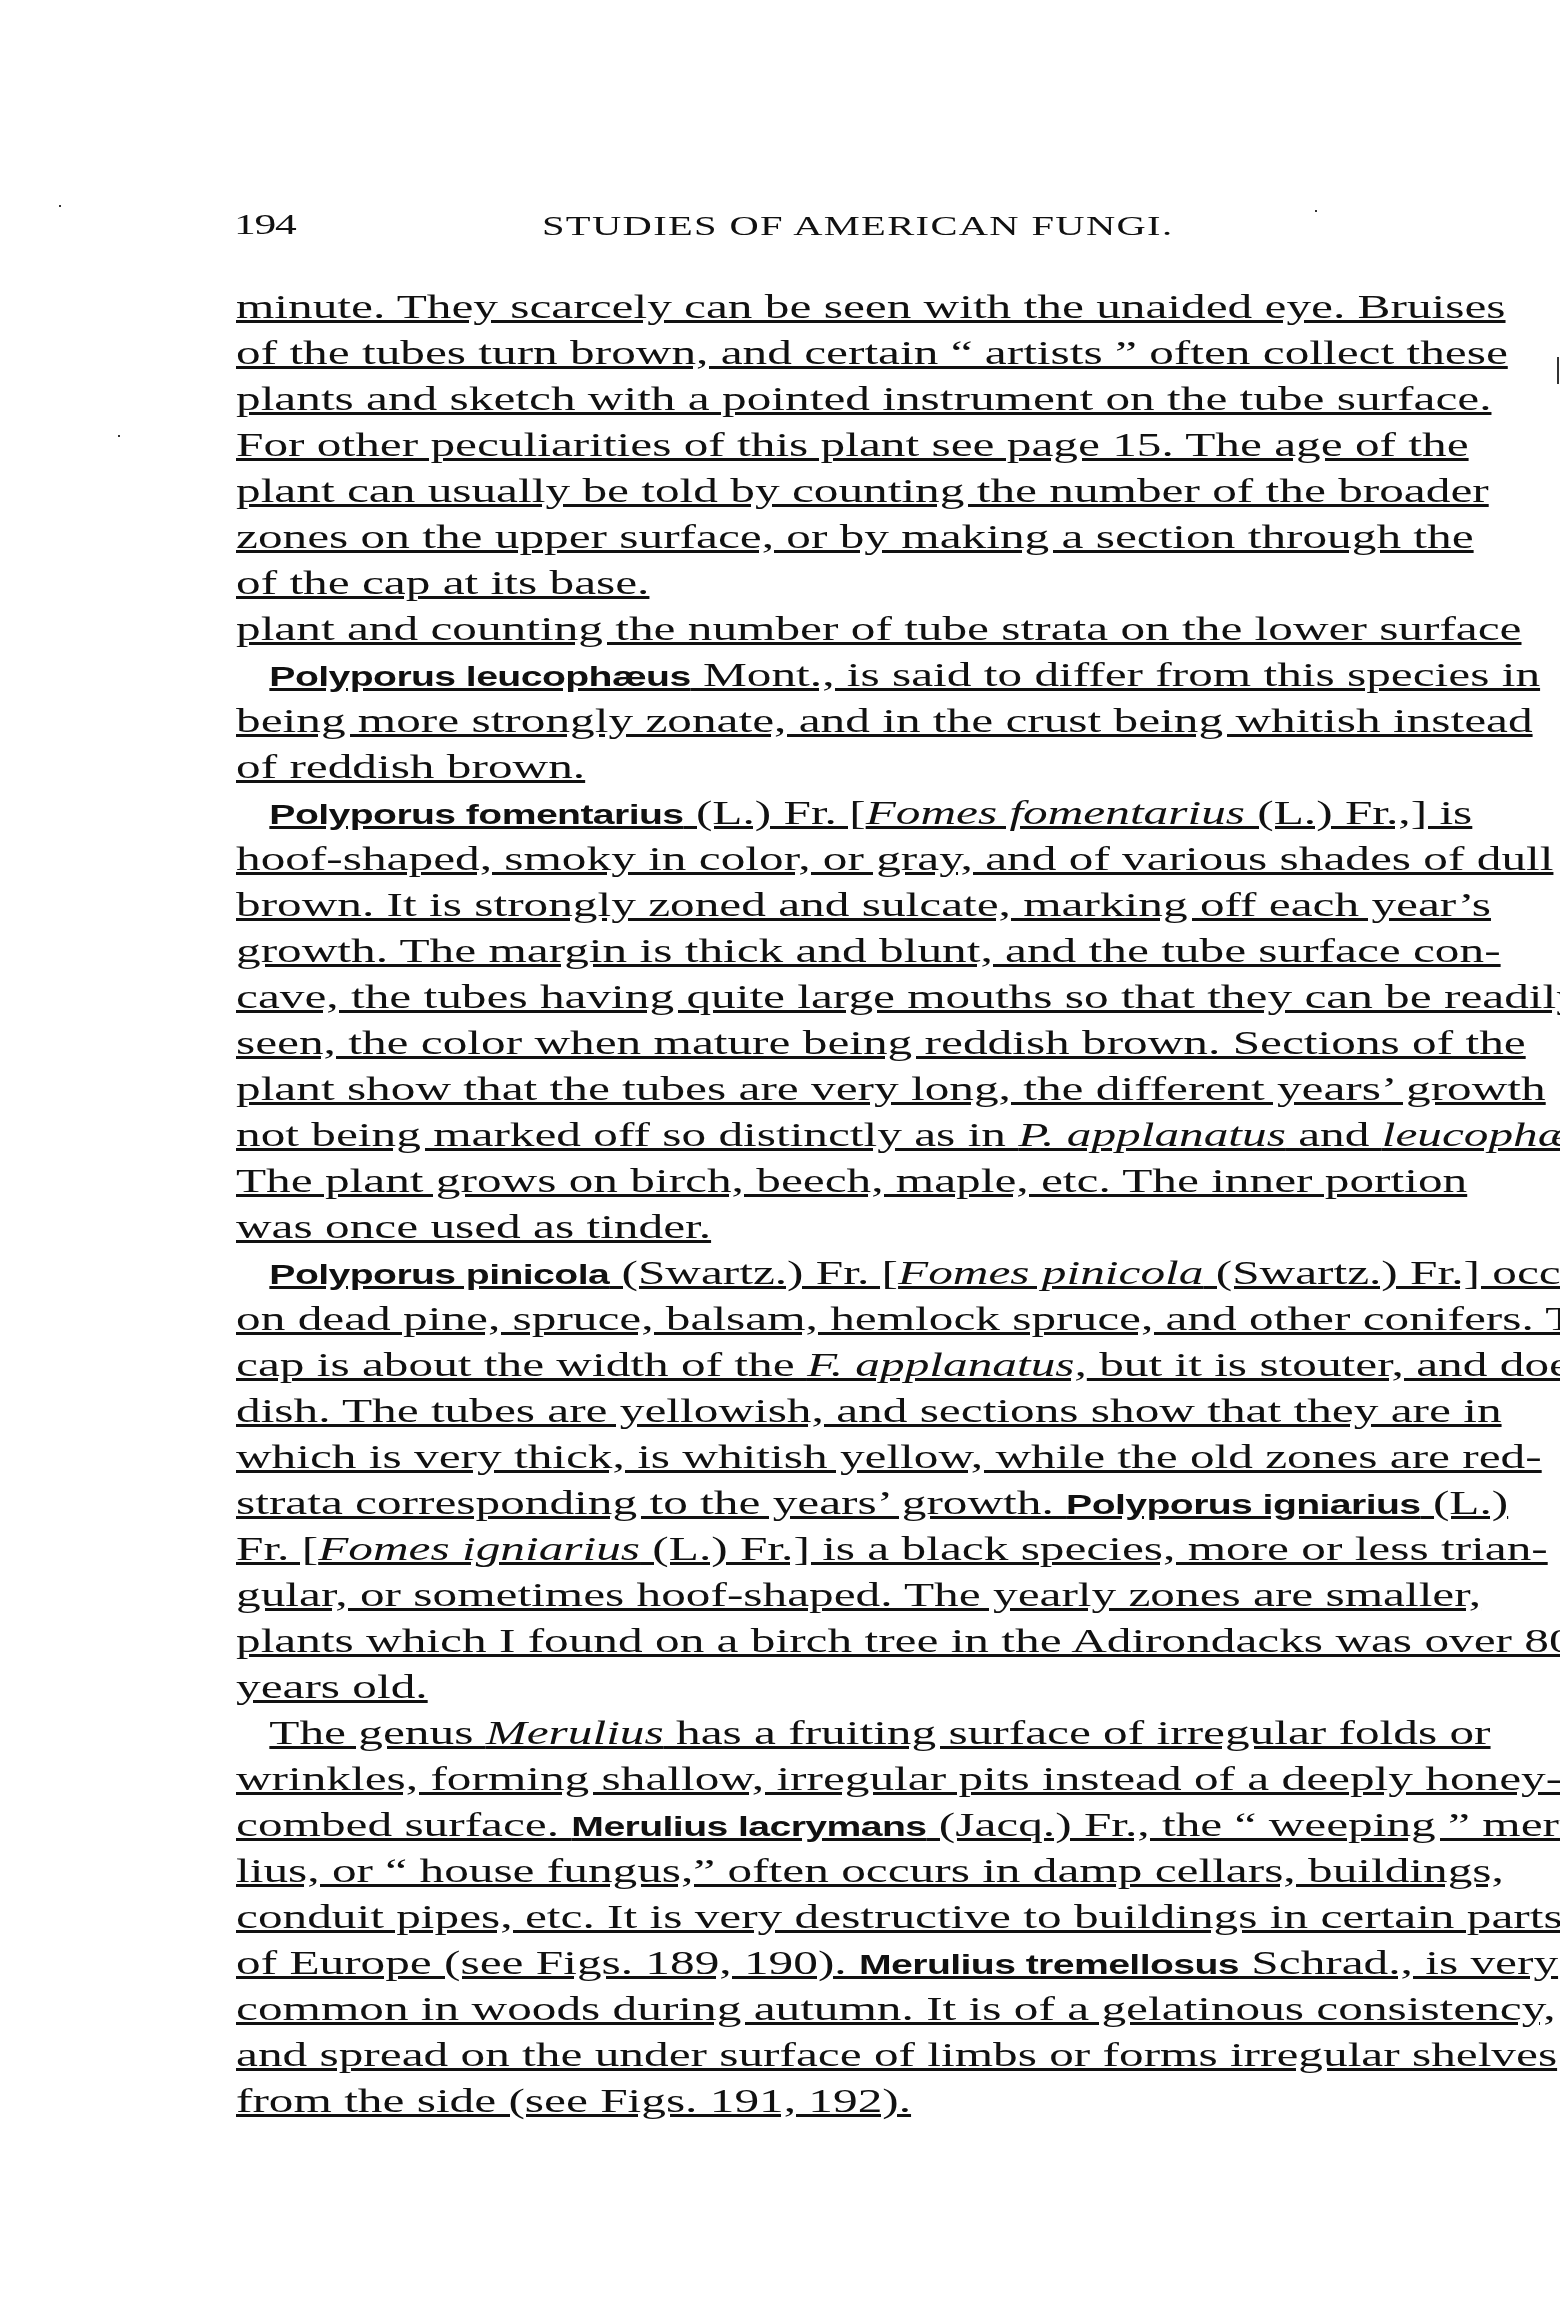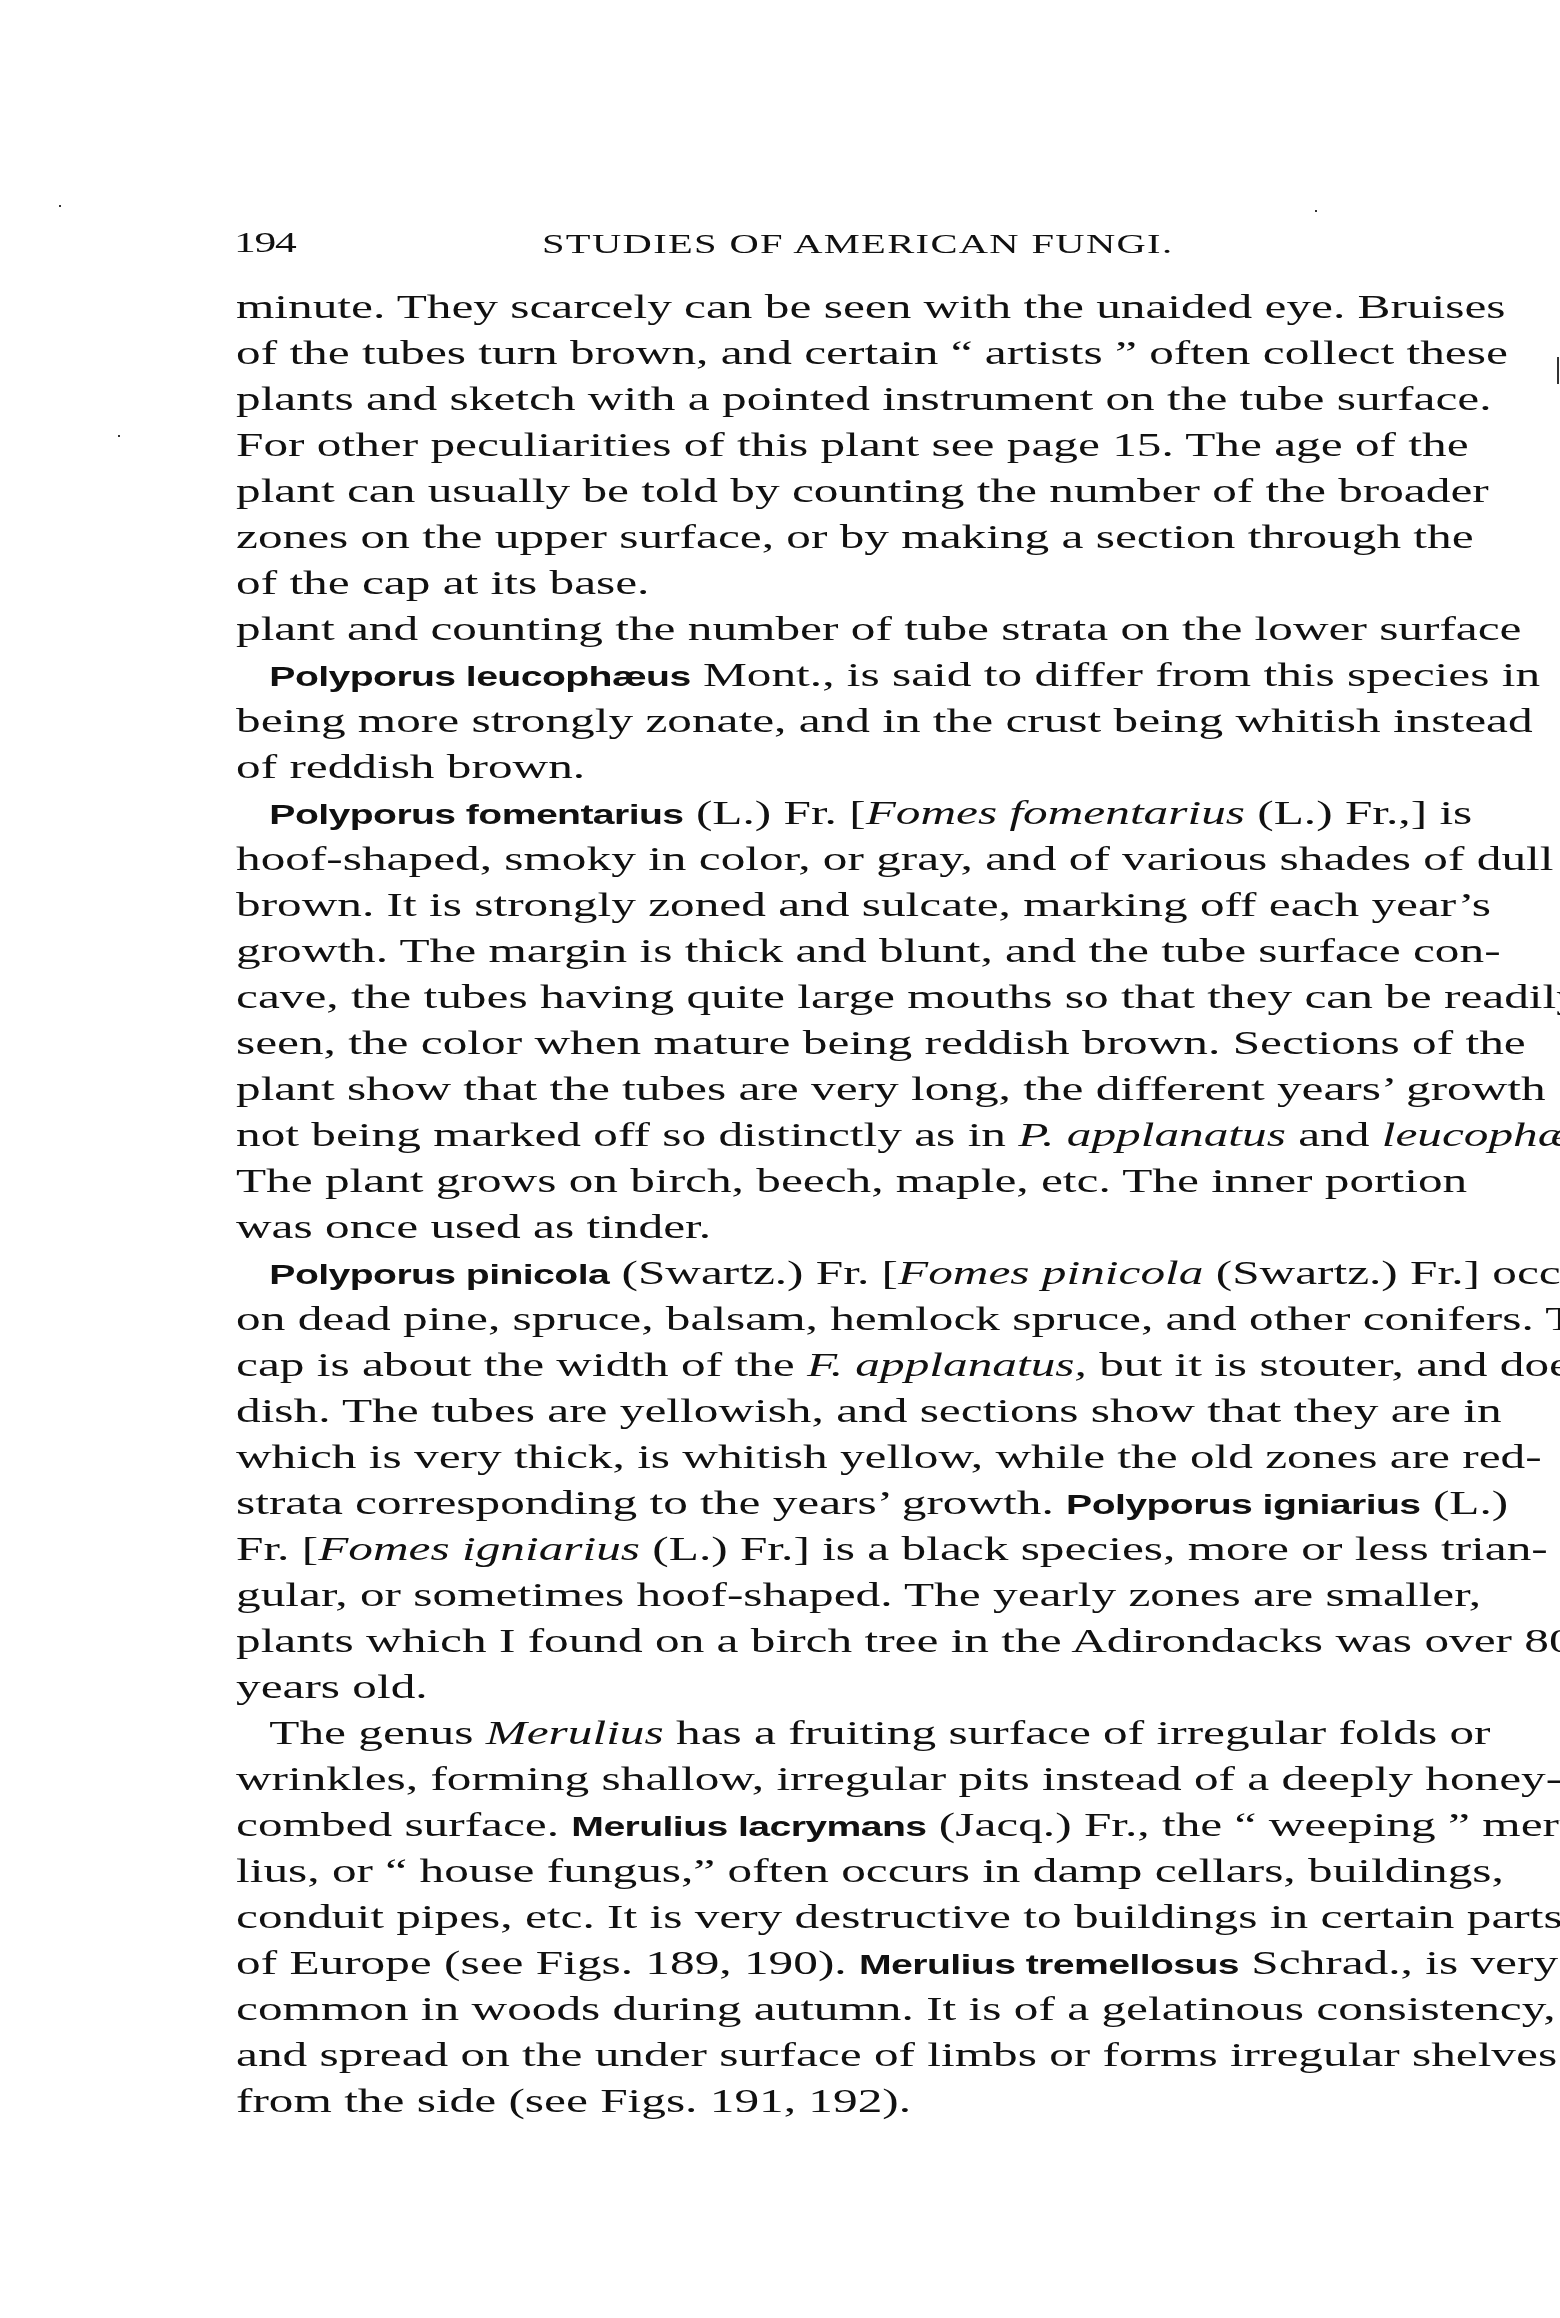--- a/index.html
+++ b/index.html
@@ -1,21 +1,21 @@
 <!DOCTYPE html>
 <html style="font-size:14.3px"><head>
 <meta charset="utf-8">
 <style>
   html,body{margin:0;padding:0;background:#fff;}
   body{width:1561px;height:2319px;position:relative;overflow:hidden;font-family:"Liberation Serif","DejaVu Serif",serif;color:#111;}
-  .header{position:absolute;top:225px;left:234px;width:874px;height:45px;}
+  .header{position:absolute;top:207px;left:234px;width:874px;height:45px;}
   .pagenum{position:absolute;left:0;top:0;font-size:30px;transform:scaleX(1.45);transform-origin:left top;letter-spacing:-0.9px;}
   .runhead{position:absolute;left:308px;top:3.6px;font-size:27px;transform:scaleX(1.5);transform-origin:left top;letter-spacing:0.9px;}
   .body{position:absolute;top:284px;left:236px;width:1115px;}
-  .line{height:46px;line-height:46px;font-size:34px;white-space:nowrap;position:relative;}
+  .line{height:46px;line-height:46px;font-size:34px;white-space:nowrap;position:relative;text-decoration:underline;}
   .line .inner{display:block;width:769px;transform:scaleX(1.45);transform-origin:left center;text-align:justify;text-align-last:justify;}
   .line.last .inner{text-align-last:left;}
   .line.indent .inner{padding-left:23px;width:746px;}
   b{font-family:"Liberation Sans","DejaVu Sans",sans-serif;font-weight:bold;font-size:27px;letter-spacing:-0.4px;}
   i{font-style:italic;}
   .speck{position:absolute;background:#333;width:1.8px;height:1.8px;}
 </style>
 </head>
 <body>
 

